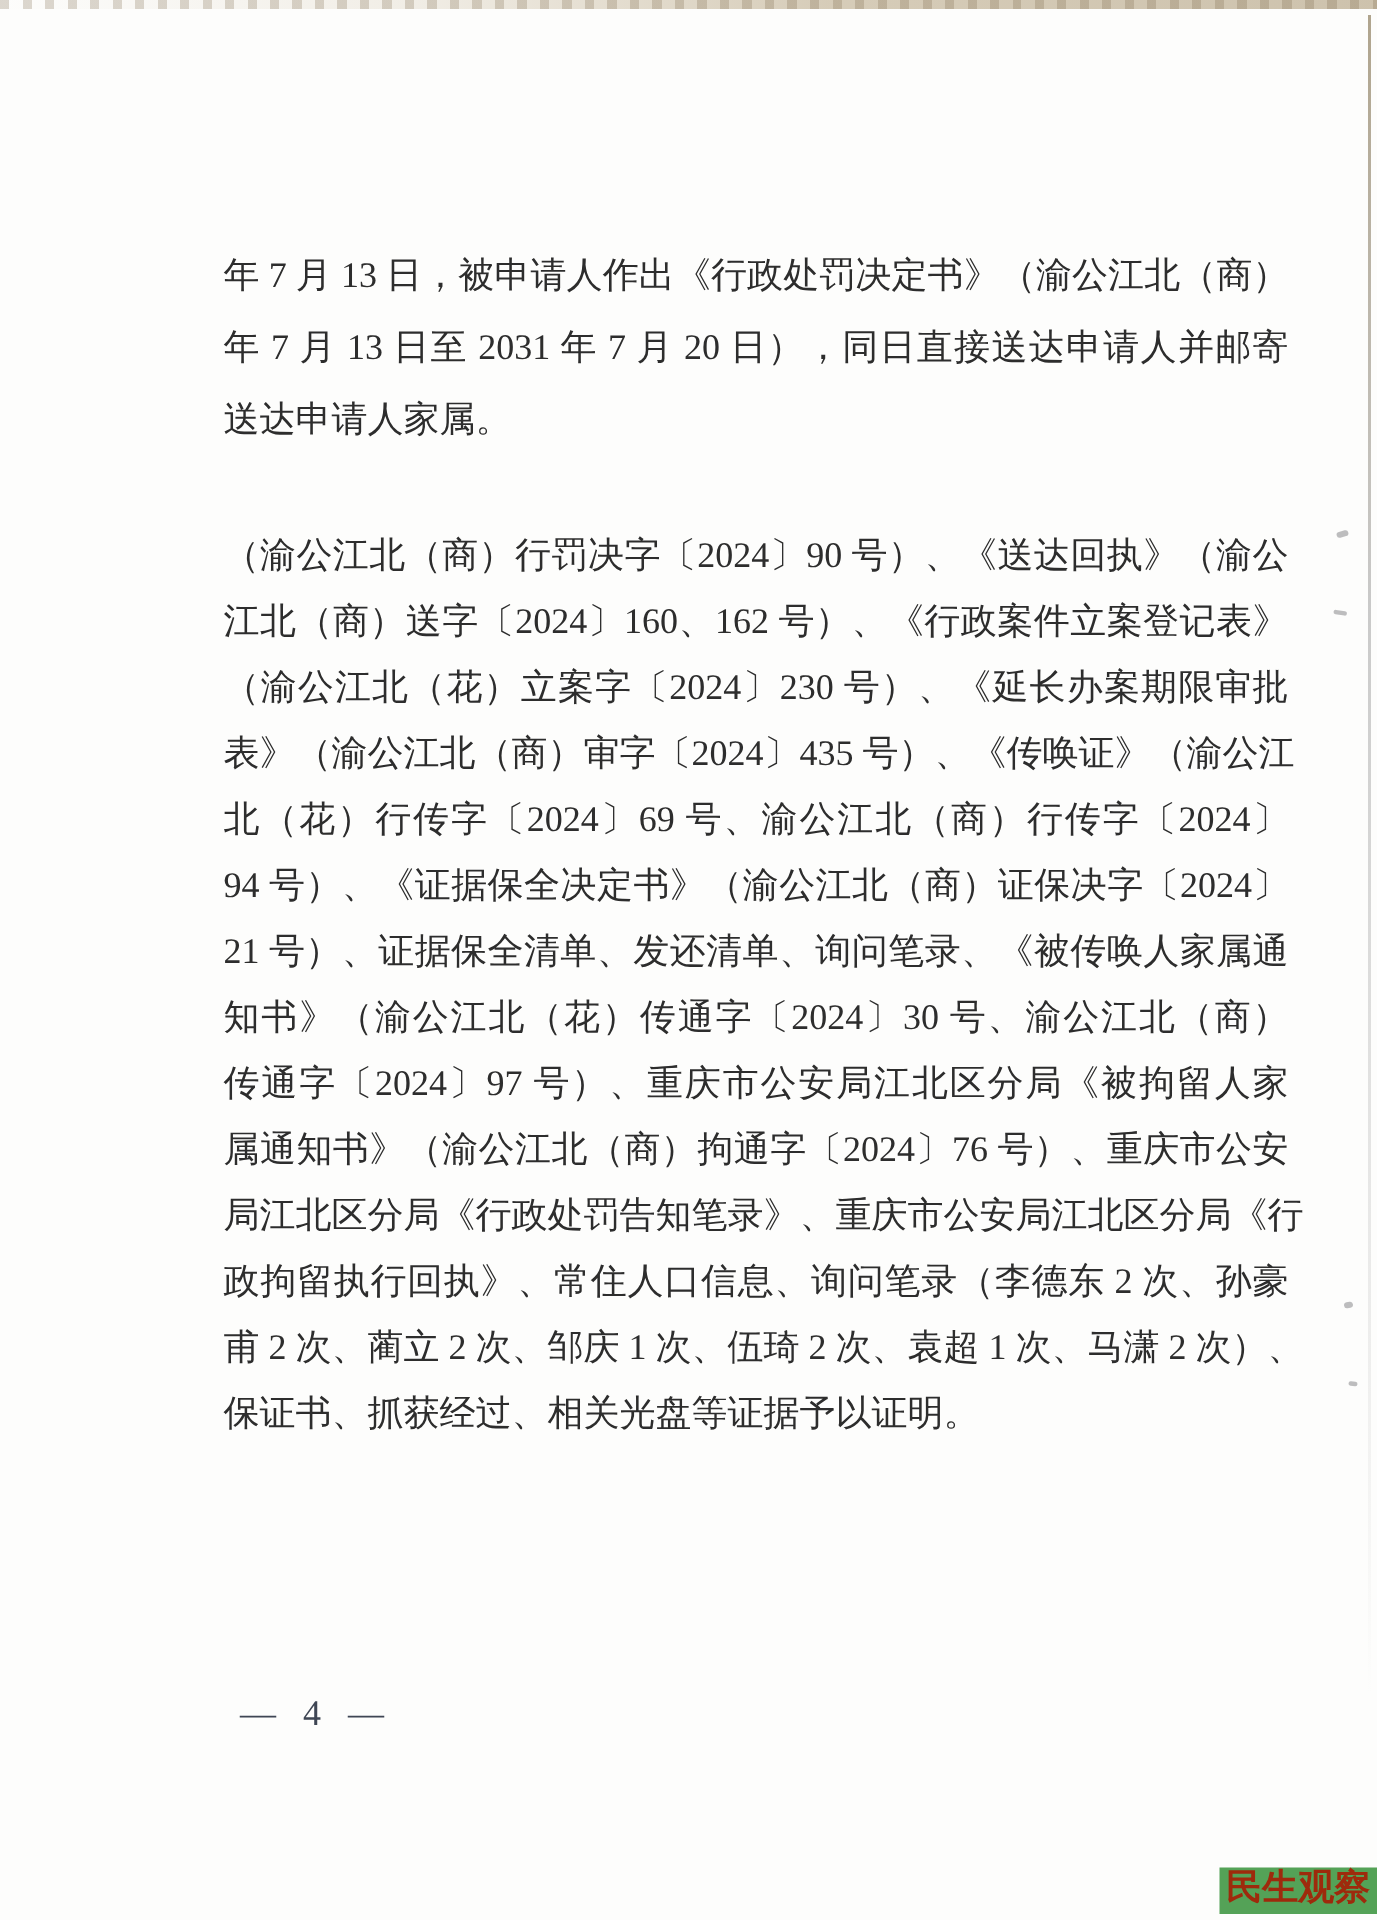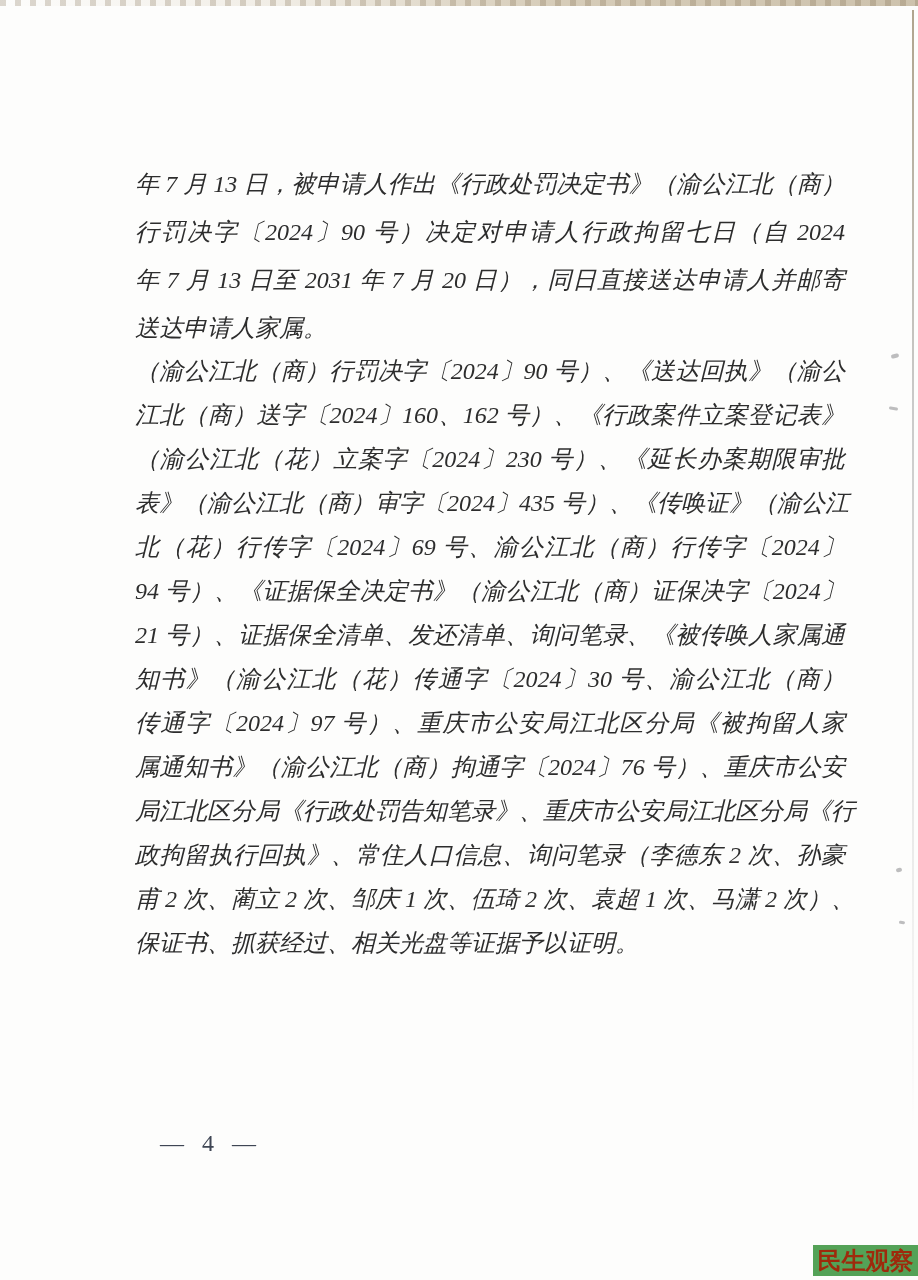--- a/index.html
+++ b/index.html
@@ -23,54 +23,53 @@
     position: absolute; left: 912px; top: 10px; width: 2px; height: 1120px;
     background: linear-gradient(180deg, rgba(150,135,105,0.75) 0%, rgba(150,150,150,0.5) 35%, rgba(165,165,165,0.25) 70%, rgba(170,170,170,0) 100%);
   }
   .speck { position: absolute; background: rgba(110,110,115,0.45); border-radius: 2px; }
   .s1 { left: 891px; top: 354px; width: 8px; height: 4px; transform: rotate(-15deg); }
   .s2 { left: 889px; top: 407px; width: 9px; height: 3px; transform: rotate(8deg); }
   .s3 { left: 896px; top: 868px; width: 6px; height: 4px; transform: rotate(-10deg); }
   .s4 { left: 899px; top: 921px; width: 6px; height: 3px; transform: rotate(6deg); }
 
   
-  .block { position: absolute; left: 135px; width: 710px; font-size: 24px; font-style: italic; }
+  .block { position: absolute; left: 149px; width: 710px; font-size: 24px; }
   .para1 { top: 160px; line-height: 48px; }
   .para2 { top: 349px; line-height: 44px; }
   .para3 { top: 1059px; line-height: 44px; }
   .line { white-space: nowrap; text-align: left; }
   .line.fill { text-align: justify; text-align-last: justify; }
   .line.indent { text-indent: 48px; }
   .lead-bold { font-weight: bold; }
 
   .footer {
     position: absolute; left: 160px; top: 1130px;
     font-size: 24px; letter-spacing: 6px; color: #3f4654;
   }
   .watermark {
     position: absolute; left: 813px; top: 1245px; width: 105px; height: 31px;
     display: flex; align-items: center; justify-content: center;
-    font-size: 24px; font-weight: bold; line-height: 1;
+    font-size: 24px; font-weight: bold; line-height: 1; font-family: Liberation Mono, monospace;
   }
 </style>
 </head>
 <body>
 
 <div class="page">
 
   <div class="edge-top"></div>
   <div class="edge-right"></div>
   <div class="speck s1"></div>
   <div class="speck s2"></div>
   <div class="speck s3"></div>
   <div class="speck s4"></div>
 
   <div class="block para1">
     <div class="line fill">年 7 月 13 日，被申请人作出《行政处罚决定书》（渝公江北（商）</div>
-    <div class="line fill">行罚决字〔2024〕90 号）决定对申请人行政拘留七日（自 2024</div>
     <div class="line fill">年 7 月 13 日至 2031 年 7 月 20 日），同日直接送达申请人并邮寄</div>
     <div class="line">送达申请人家属。</div>
   </div>
 
   <div class="block para2">
     <div class="line fill">（渝公江北（商）行罚决字〔2024〕90 号）、《送达回执》（渝公</div>
     <div class="line fill">江北（商）送字〔2024〕160、162 号）、《行政案件立案登记表》</div>
     <div class="line fill">（渝公江北（花）立案字〔2024〕230 号）、《延长办案期限审批</div>
     <div class="line fill">表》（渝公江北（商）审字〔2024〕435 号）、《传唤证》（渝公江</div>
     <div class="line fill">北（花）行传字〔2024〕69 号、渝公江北（商）行传字〔2024〕</div>

